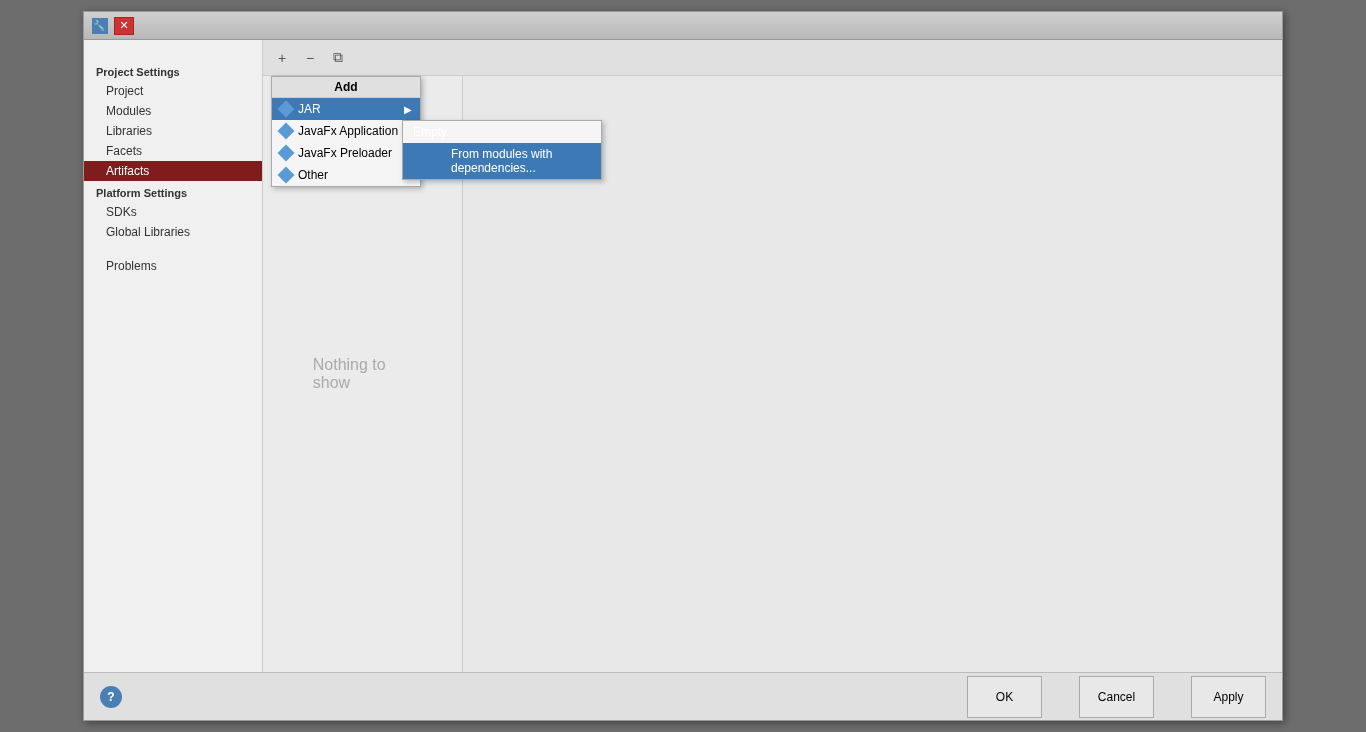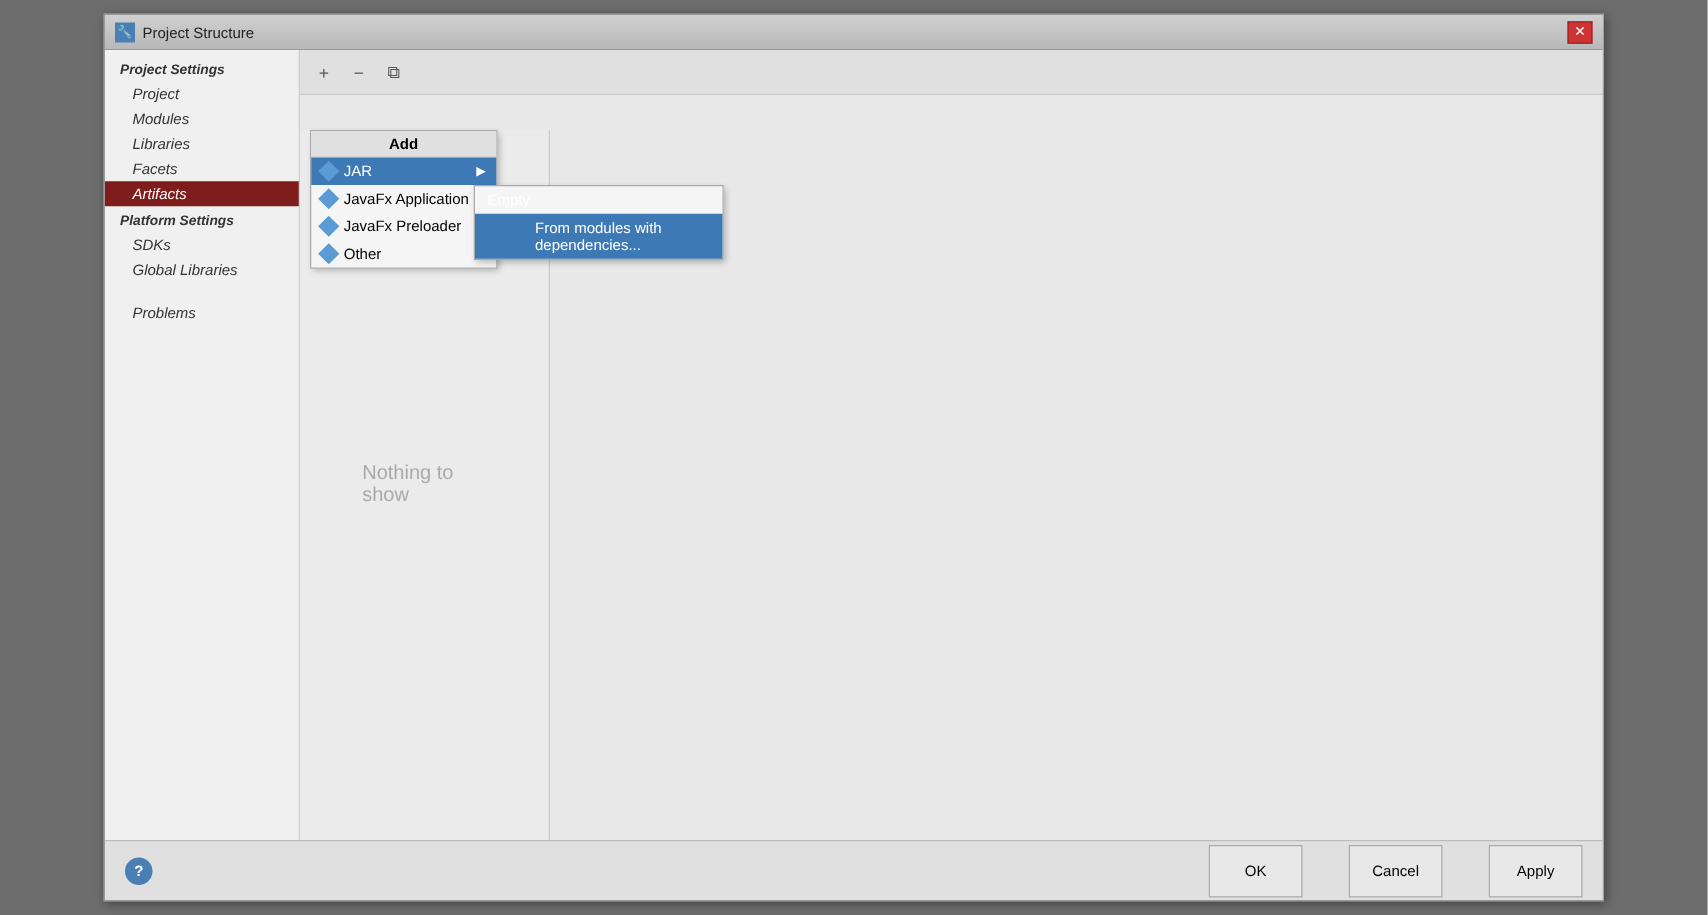--- a/index.html
+++ b/index.html
@@ -59,26 +59,25 @@
       color: white;
       font-size: 11px;
       cursor: pointer;
     }
     .main-content {
       display: flex;
       flex: 1;
       overflow: hidden;
     }
     .sidebar {
-      width: 156px;
+      width: 179px;
       background: #f0f0f0;
       border-right: 1px solid #ccc;
-      padding: 4px 0;
-      flex-shrink: 0;
-      font-style: italic;
+      padding: 20px 0;
+      flex-shrink: 0;
     }
     .sidebar-section-header {
       font-size: 11px;
       font-weight: bold;
       color: #333;
       padding: 6px 12px 3px 12px;
     }
     .sidebar-item {
       padding: 3px 12px 3px 22px;
       cursor: pointer;
@@ -121,21 +120,20 @@
     .main-panel {
       flex: 1;
       display: flex;
       position: relative;
     }
     .left-panel {
       width: 200px;
       border-right: 1px solid #ccc;
       background: #ebebeb;
       position: relative;
-      margin-top: 28px;
     }
     .right-panel {
       flex: 1;
       background: #e8e8e8;
     }
     .nothing-to-show {
       position: absolute;
       top: 50%;
       left: 50%;
       transform: translate(-50%, -50%);
@@ -244,21 +242,20 @@
   </style>
 </head>
 <body>
 
 <div class="window">
 
   <div class="title-bar">
     <div class="title-bar-icon">
       <span>🔧</span>
     </div>
-    <span class="title-bar-text">Project Structure</span>
     <div class="title-bar-close">✕</div>
   </div>
 
   <div class="main-content">
 
     <div class="sidebar">
       <div class="sidebar-section-header">Project Settings</div>
       <div class="sidebar-item">Project</div>
       <div class="sidebar-item">Modules</div>
       <div class="sidebar-item">Libraries</div>

